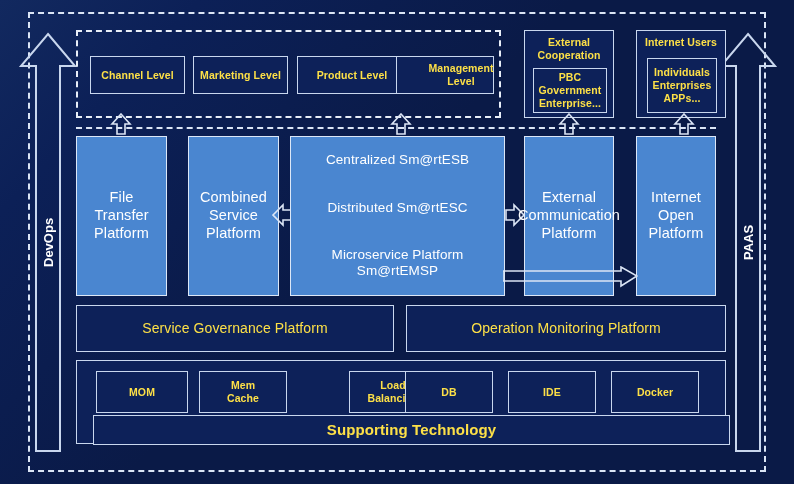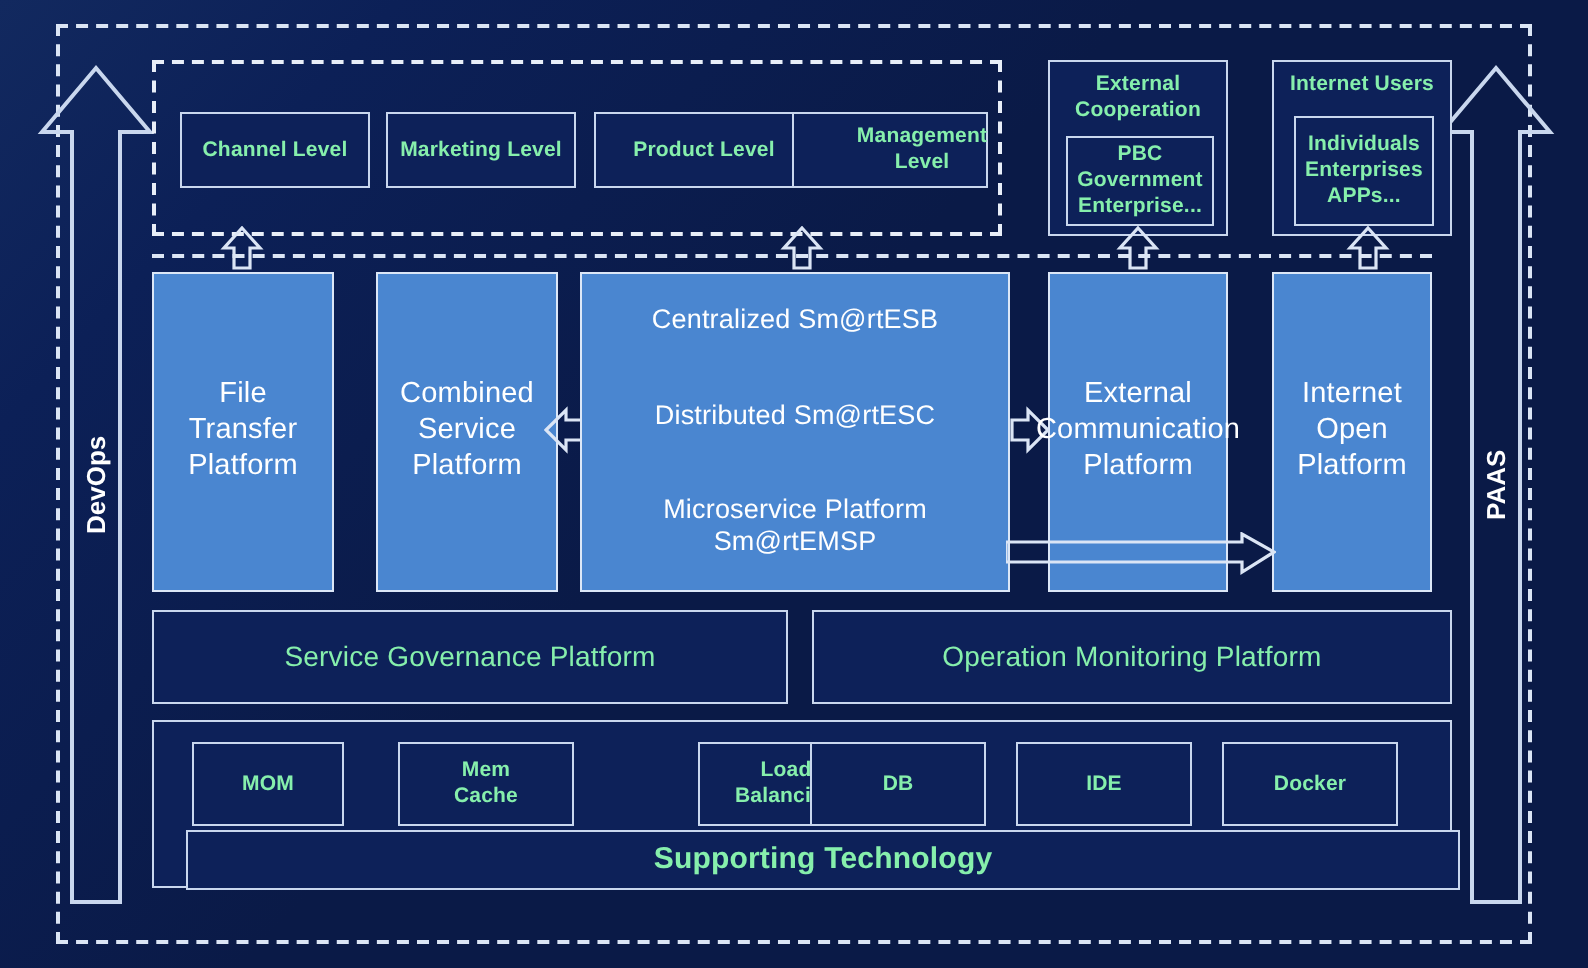--- a/index.html
+++ b/index.html
@@ -10,21 +10,21 @@
     overflow:hidden;
   }
   #stage{
     position:relative;width:794px;height:484px;
     background:linear-gradient(133deg,#12295f 0%,#0c2057 16%,#0a1a47 46%,#0a1a47 100%);
     overflow:hidden;
   }
   
   .bx{position:absolute;box-sizing:border-box;display:flex;align-items:center;justify-content:center;text-align:center;}
   .dashed{border:2px dashed #e8eef8;}
-  .navybox{background:#0d2159;border:1.5px solid #c9d7ee;color:#86efac;}
+  .navybox{background:#0d2159;border:1.5px solid #c9d7ee;color:#fde047;}
   .bluebox{background:#4a86d0;border:1.5px solid #dce7f7;color:#ffffff;}
   .lbl{line-height:1.22;letter-spacing:.1px;}
   .bold-s{font-weight:bold;font-size:10.5px;}
   .plain-m{font-weight:normal;font-size:14.5px;}
   .plain-l{font-weight:normal;font-size:13.5px;gap:31px;}
   .big-b{font-weight:bold;font-size:15px;}
   .mid-p{font-weight:normal;font-size:14px;}
 
   
   #outerframe{left:28px;top:12px;width:738px;height:460px;border:2px dashed #dbe5f5;}
@@ -184,21 +184,21 @@
 
   <div class="bx navybox lbl mid-p" style="left:76px;top:305px;width:318px;height:47px;">
     <span>Service Governance Platform</span>
   </div>
   <div class="bx navybox lbl mid-p" style="left:406px;top:305px;width:320px;height:47px;">
     <span>Operation Monitoring Platform</span>
   </div>
 
   <div class="bx navybox" style="left:76px;top:360px;width:650px;height:84px;background:#0d2159;"></div>
 
-  <div class="bx navybox techbox lbl bold-s" style="left:96px;top:371px;width:76px;">
+  <div class="bx navybox techbox lbl bold-s" style="left:96px;top:371px;width:92px;">
     <span>MOM</span>
   </div>
   <div class="bx navybox techbox lbl bold-s" style="left:199px;top:371px;width:88px;flex-direction:column;">
     <span>Mem</span>
     <span>Cache</span>
   </div>
   <div class="bx navybox techbox lbl bold-s" style="left:302px;top:371px;width:88px;flex-direction:column;margin-left:47px;">
     <span>Load</span>
     <span>Balancing</span>
   </div>

